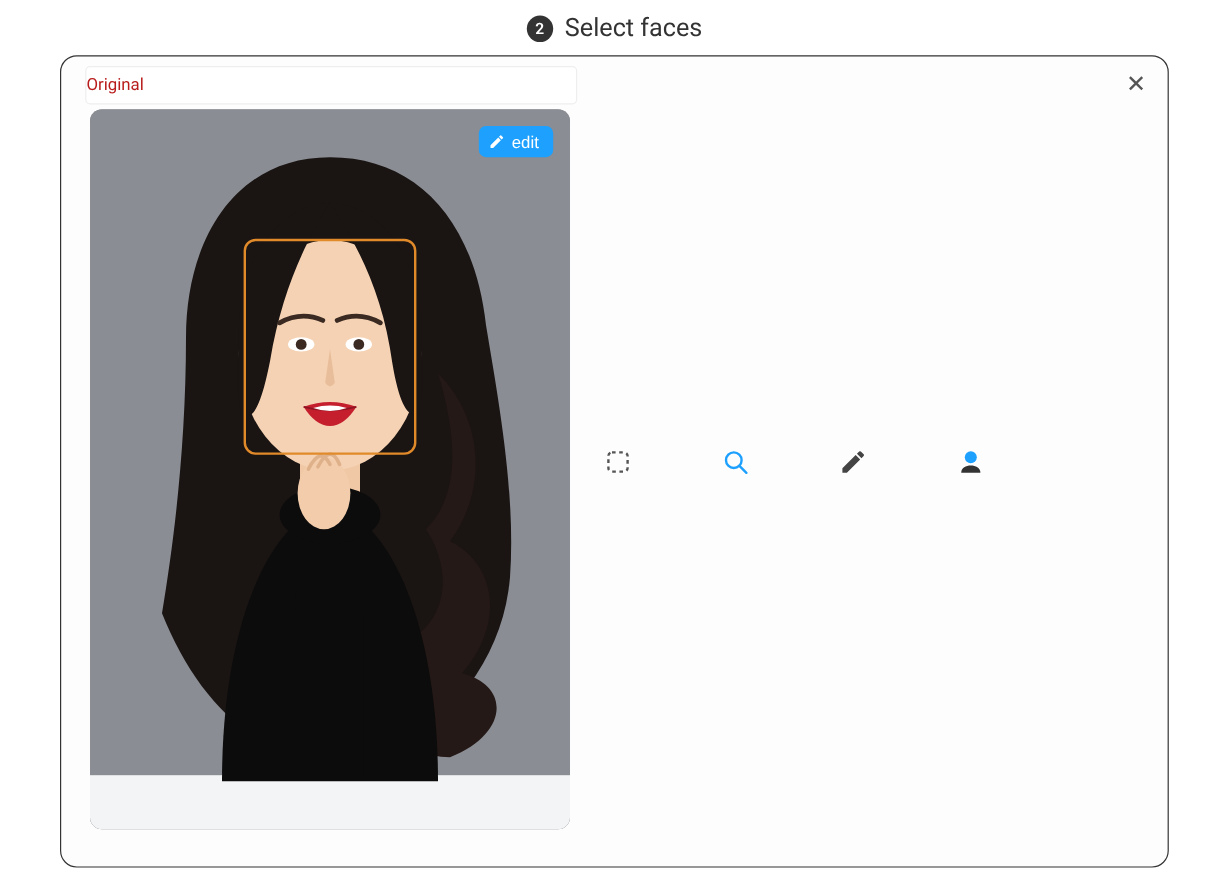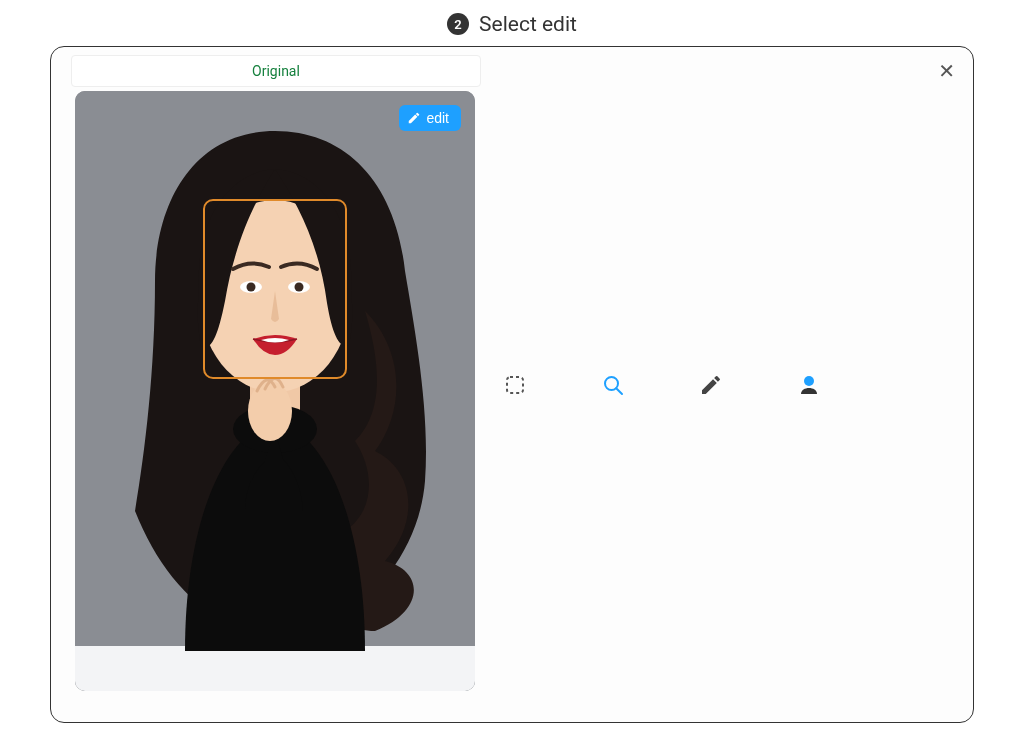--- a/index.html
+++ b/index.html
@@ -66,24 +66,23 @@
       top: 8px;
       left: 20px;
       width: 410px;
       background: #fff;
       border: 1px solid #eee;
       border-radius: 4px;
       display: flex;
     }
     .tab {
       flex: 1;
-      text-align: center;
       padding: 7px 0;
       font-size: 14px;
-      color: #15803d;
+      color: #b91c1c;
       cursor: pointer;
     }
 
     .image-wrap {
       position: absolute;
       top: 44px;
       left: 24px;
       width: 400px;
       height: 600px;
       border-radius: 10px;
@@ -140,21 +139,21 @@
     }
     .tool-btn svg { width: 24px; height: 24px; }
   </style>
 </head>
 <body>
 
 <div class="header">
   <div class="step-badge">
     <span>2</span>
   </div>
-  <span class="header-title">Select edit</span>
+  <span class="header-title">Select faces</span>
 </div>
 
 <div class="panel">
 
   <button class="close-btn">
     <span>✕</span>
   </button>
 
   <div class="tabs">
     <div class="tab">Original</div>

